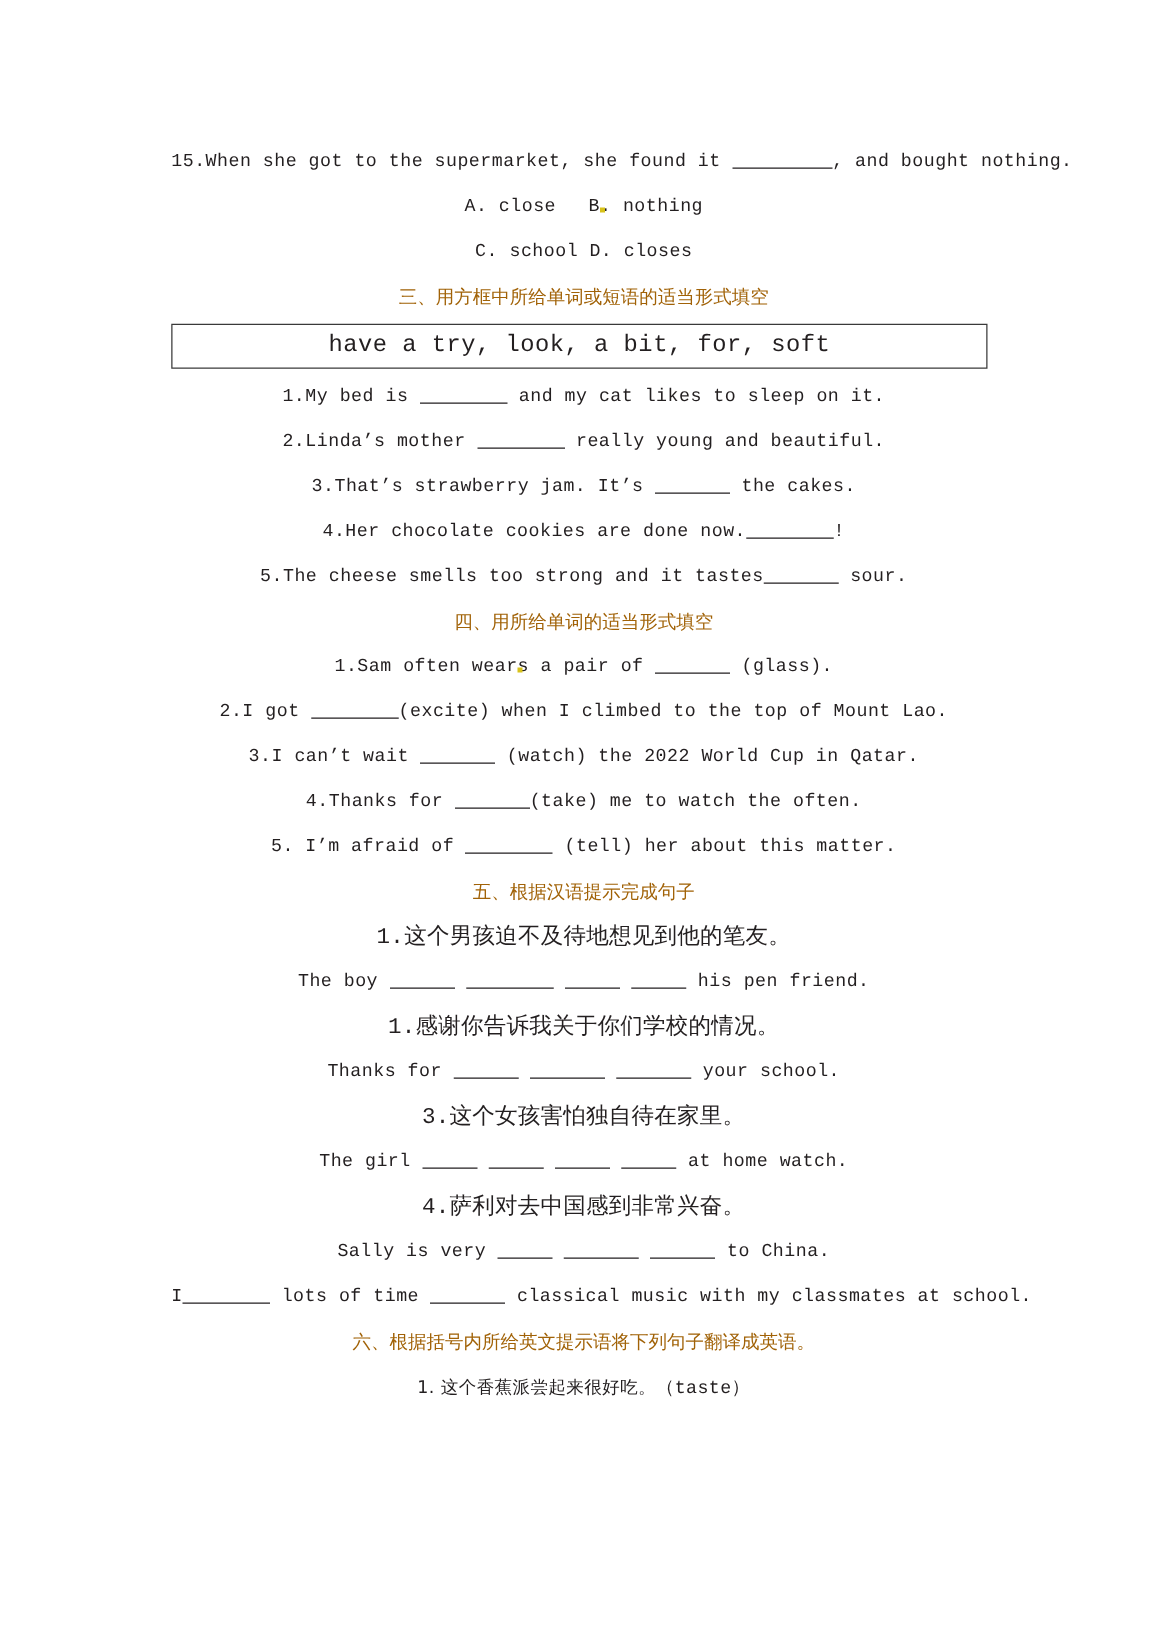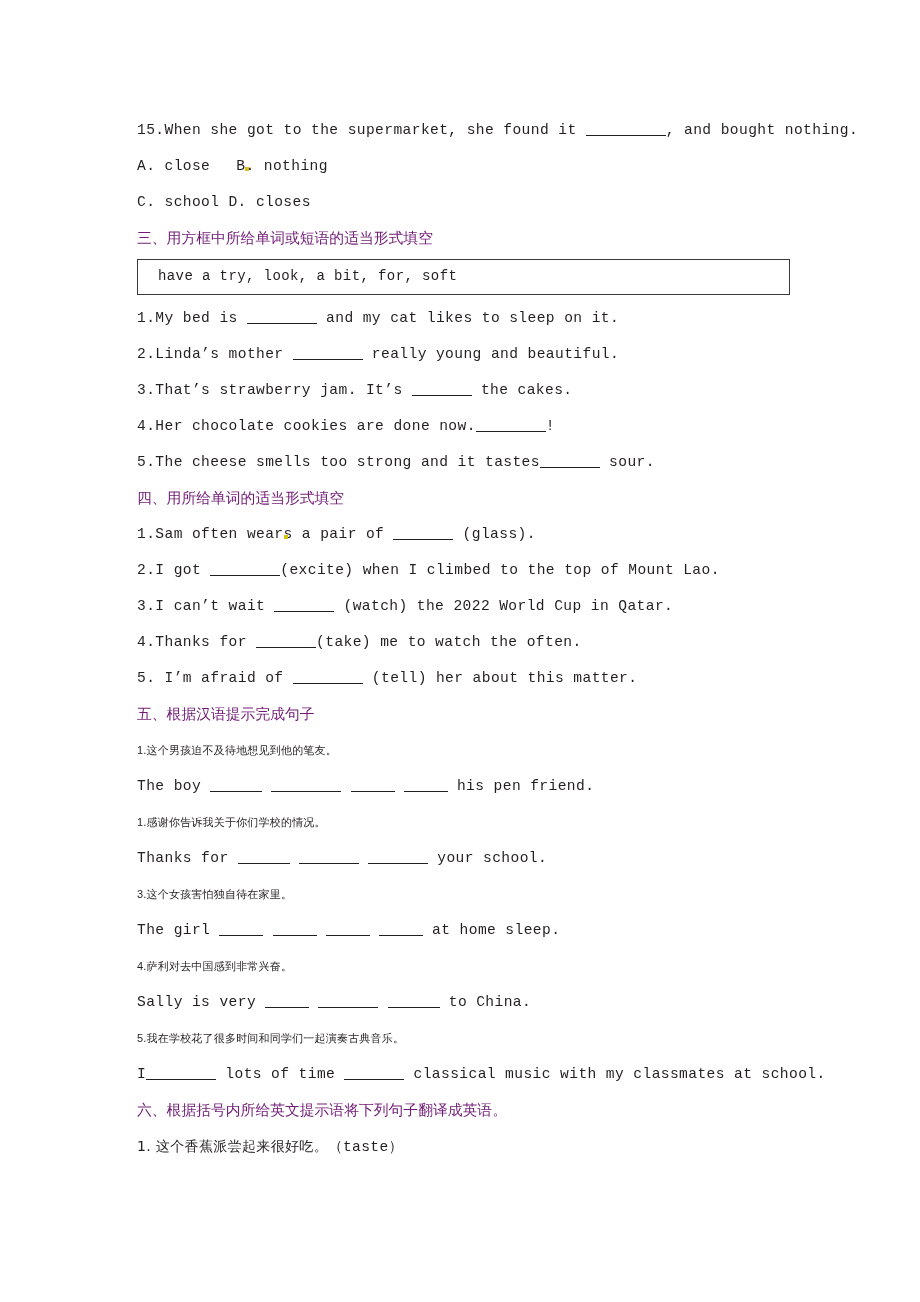--- a/index.html
+++ b/index.html
@@ -14,20 +14,21 @@
     font-family: "Liberation Mono", "DejaVu Sans Mono", monospace;
     color: #231f20;
     overflow: hidden;
   }
   .page {
     position: absolute;
     left: 0; top: 0;
     width: 920px;
     height: 1302px;
     background: #ffffff;
+    text-align: center;
   }
   .content {
     position: absolute;
     left: 137px;
     top: 112px;
     width: 660px;
   }
   
   .line {
     font-size: 14.6px;
@@ -36,38 +37,38 @@
     white-space: nowrap;
     letter-spacing: 0.35px;
     color: #231f20;
   }
   .line.eng {
     font-family: "Liberation Mono", "DejaVu Sans Mono", monospace;
     font-size: 14.6px;
     letter-spacing: 0.4px;
   }
   .line.zh {
-    font-family: Liberation Sans, sans-serif;
-    font-size: 11px;
+    font-family: Liberation Mono, monospace;
+    font-size: 18px;
     letter-spacing: 0.2px;
   }
   .line.mixed {
     font-family: "Liberation Mono", "DejaVu Sans Mono", monospace;
   }
   .line.mixed .cn {
     font-family: "DejaVu Sans", "Liberation Sans", sans-serif;
     font-size: 14px;
   }
   .heading {
     font-family: Liberation Sans, sans-serif;
     font-size: 14.8px;
     line-height: 36px;
     height: 36px;
     white-space: nowrap;
-    color: #701a75;
+    color: #a16207;
   }
   
   .blank {
     display: inline-block;
     border-bottom: 1.4px solid #231f20;
     vertical-align: -2px;
     height: 0;
   }
   .b4 { width: 44px; }
   .b5 { width: 52px; }
@@ -77,21 +78,21 @@
   
   .wordbox {
     box-sizing: border-box;
     border: 1.5px solid #3a3a3a;
     height: 36px;
     line-height: 33px;
     padding: 0 20px;
     margin: 3px 0 5px 0;
     width: 653px;
     font-family: "Liberation Mono", "DejaVu Sans Mono", monospace;
-    font-size: 14px;
+    font-size: 19px;
     letter-spacing: 0.4px;
     white-space: nowrap;
     color: #231f20;
     background: #ffffff;
   }
   .mark {
     display: inline-block;
     width: 4px;
     height: 4px;
     background: #d8c21a;
@@ -175,29 +176,28 @@
       <span>The boy </span><span class="blank b5"></span>&nbsp;<span class="blank b7"></span>&nbsp;<span class="blank b4"></span>&nbsp;<span class="blank b4"></span><span> his pen friend.</span>
     </div>
 
     <div class="line zh">1.感谢你告诉我关于你们学校的情况。</div>
     <div class="line eng">
       <span>Thanks for </span><span class="blank b5"></span>&nbsp;<span class="blank b6"></span>&nbsp;<span class="blank b6"></span><span> your school.</span>
     </div>
 
     <div class="line zh">3.这个女孩害怕独自待在家里。</div>
     <div class="line eng">
-      <span>The girl </span><span class="blank b4"></span>&nbsp;<span class="blank b4"></span>&nbsp;<span class="blank b4"></span>&nbsp;<span class="blank b4"></span><span> at home sleep.</span>
+      <span>The girl </span><span class="blank b4"></span>&nbsp;<span class="blank b4"></span>&nbsp;<span class="blank b4"></span>&nbsp;<span class="blank b4"></span><span> at home watch.</span>
     </div>
 
     <div class="line zh">4.萨利对去中国感到非常兴奋。</div>
     <div class="line eng">
       <span>Sally is very </span><span class="blank b4"></span>&nbsp;<span class="blank b6"></span>&nbsp;<span class="blank b5"></span><span> to China.</span>
     </div>
 
-    <div class="line zh">5.我在学校花了很多时间和同学们一起演奏古典音乐。</div>
     <div class="line eng">
       <span>I</span><span class="blank b7"></span><span> lots of time </span><span class="blank b6"></span><span> classical music with my classmates at school.</span>
     </div>
 
     <div class="heading">六、根据括号内所给英文提示语将下列句子翻译成英语。</div>
 
     <div class="line mixed">
       <span class="cn">1. 这个香蕉派尝起来很好吃。</span><span>（taste）</span>
     </div>
 

